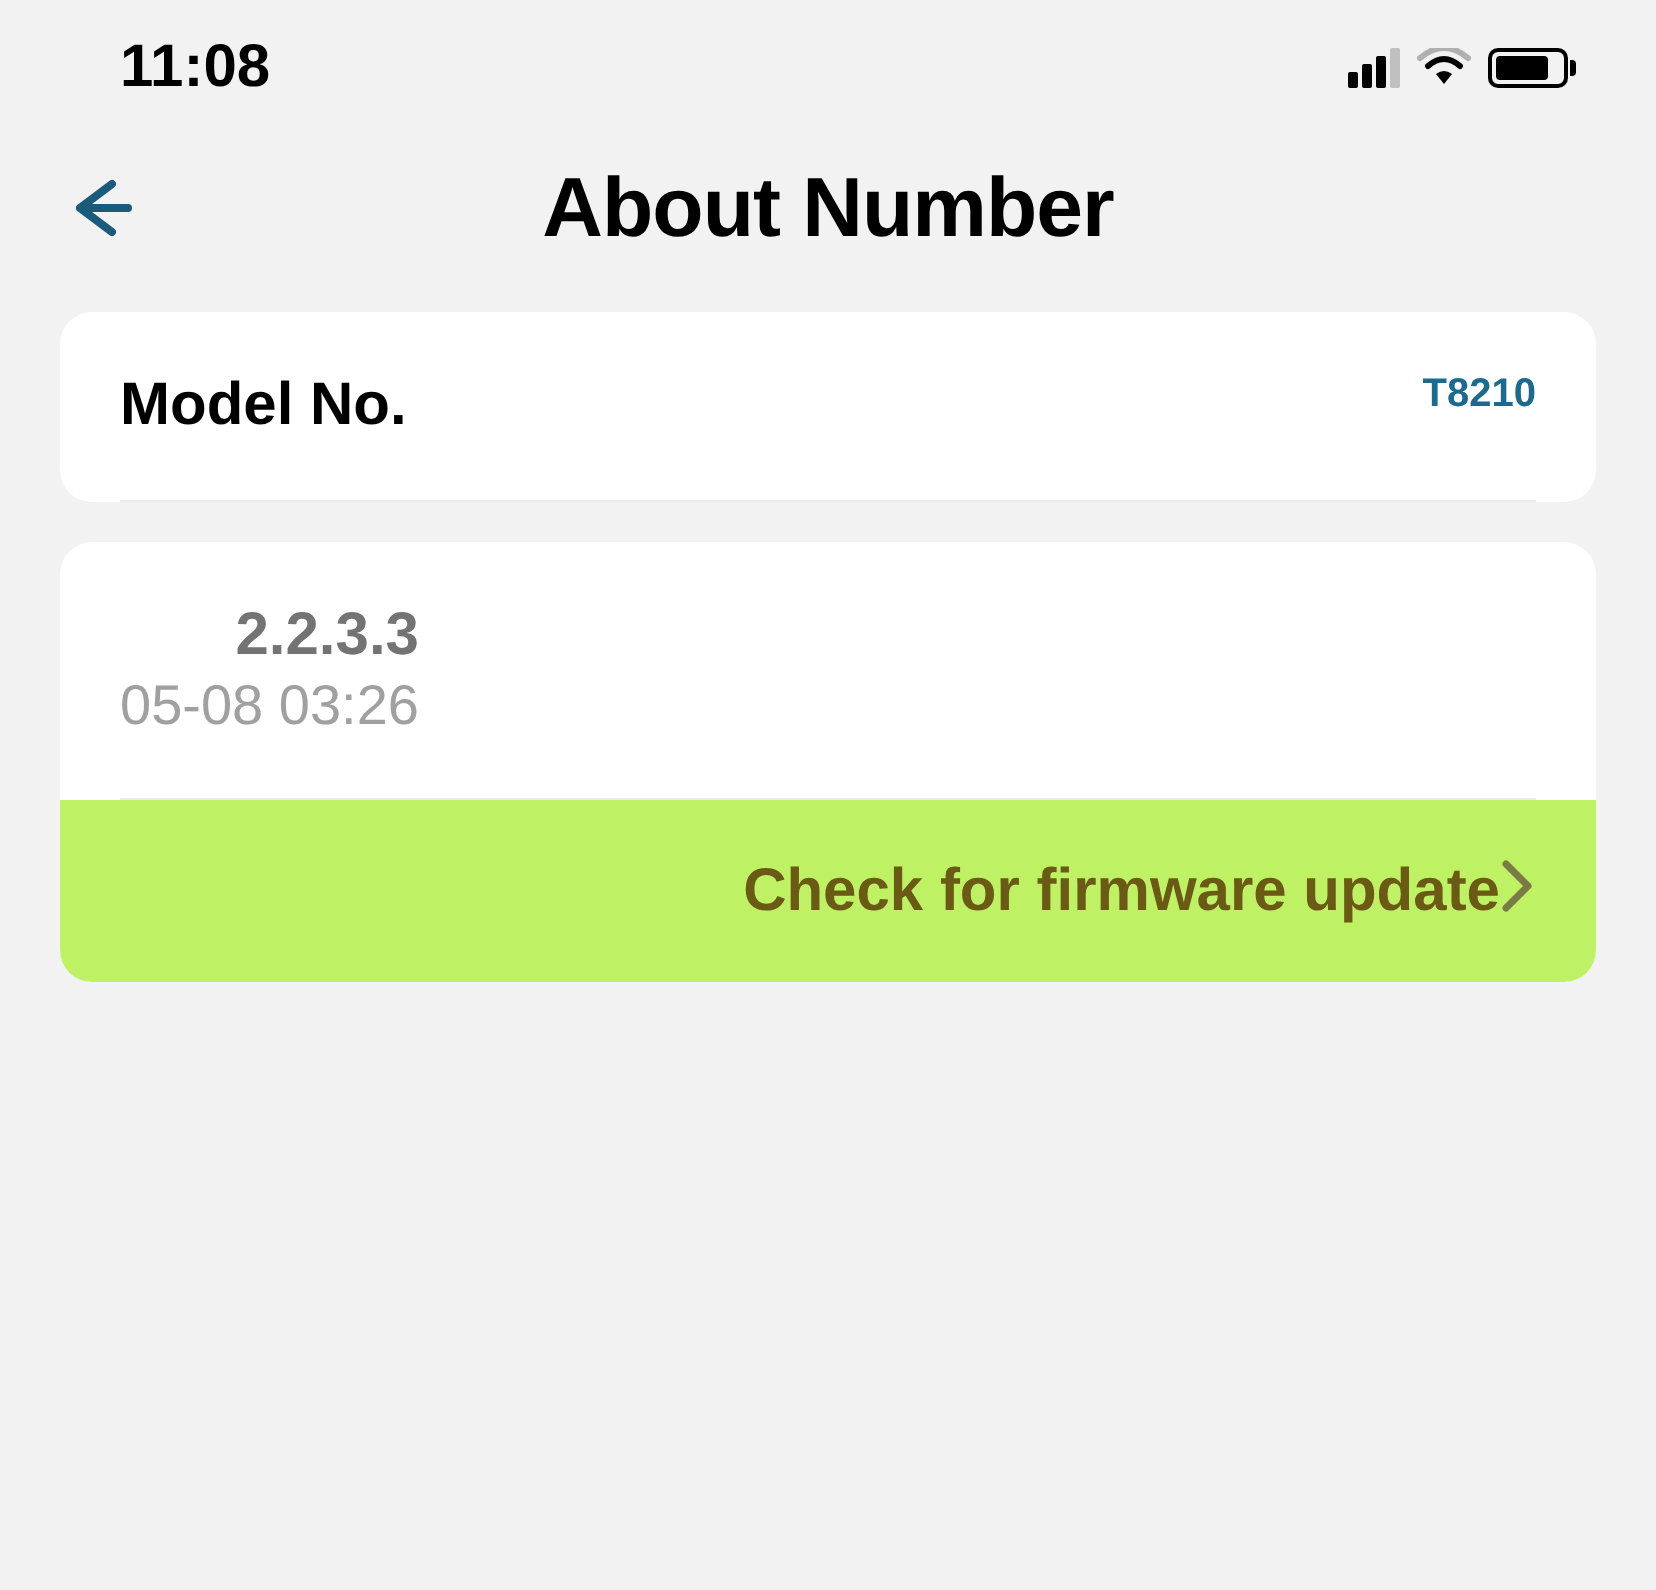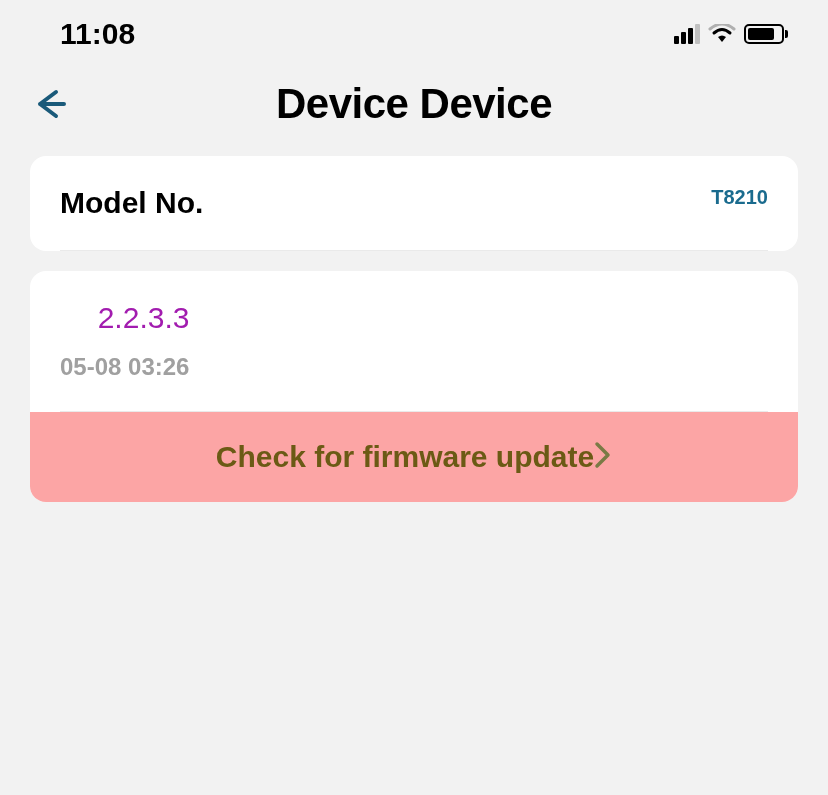--- a/index.html
+++ b/index.html
@@ -124,35 +124,35 @@
       font-weight: 600;
       color: #1a6b8e;
     }
     .row-value-stack {
       display: flex;
       flex-direction: column;
       align-items: flex-end;
     }
     .row-value-primary {
       font-size: 30px;
+      font-weight: 700;
+      color: #737373;
+    }
+    .row-value-secondary {
+      font-size: 28px;
       font-weight: 400;
-      color: #a21caf;
-    }
-    .row-value-secondary {
-      font-size: 24px;
-      font-weight: 700;
       color: #a0a0a0;
-      margin-top: 18px;
+      margin-top: 2px;
     }
     .highlight-row {
       display: flex;
-      justify-content: center;
+      justify-content: flex-end;
       align-items: center;
       padding: 28px 30px;
-      background: #fca5a5;
+      background: #bef264;
       margin: 0 0 0 0;
       cursor: pointer;
     }
     .highlight-label {
       font-size: 30px;
       font-weight: 700;
       color: #6b5a15;
     }
     .chevron {
       color: #6b7a35;
@@ -191,21 +191,21 @@
     </div>
   </div>
 </div>
 
 <div class="header">
   <div class="back-button">
     <svg width="40" height="40" viewBox="0 0 40 40">
       <path d="M26 8 L10 20 L26 32 M10 20 L34 20" stroke="#1a5a7a" stroke-width="4" fill="none" stroke-linecap="round" stroke-linejoin="round"></path>
     </svg>
   </div>
-  <div class="header-title">Device Device</div>
+  <div class="header-title">About Number</div>
 </div>
 
 <div class="card">
   <div class="row">
     <div class="row-label">Model No.</div>
     <div class="row-value">T8210</div>
   </div>
   <div class="row-divider"></div>
 </div>
 

